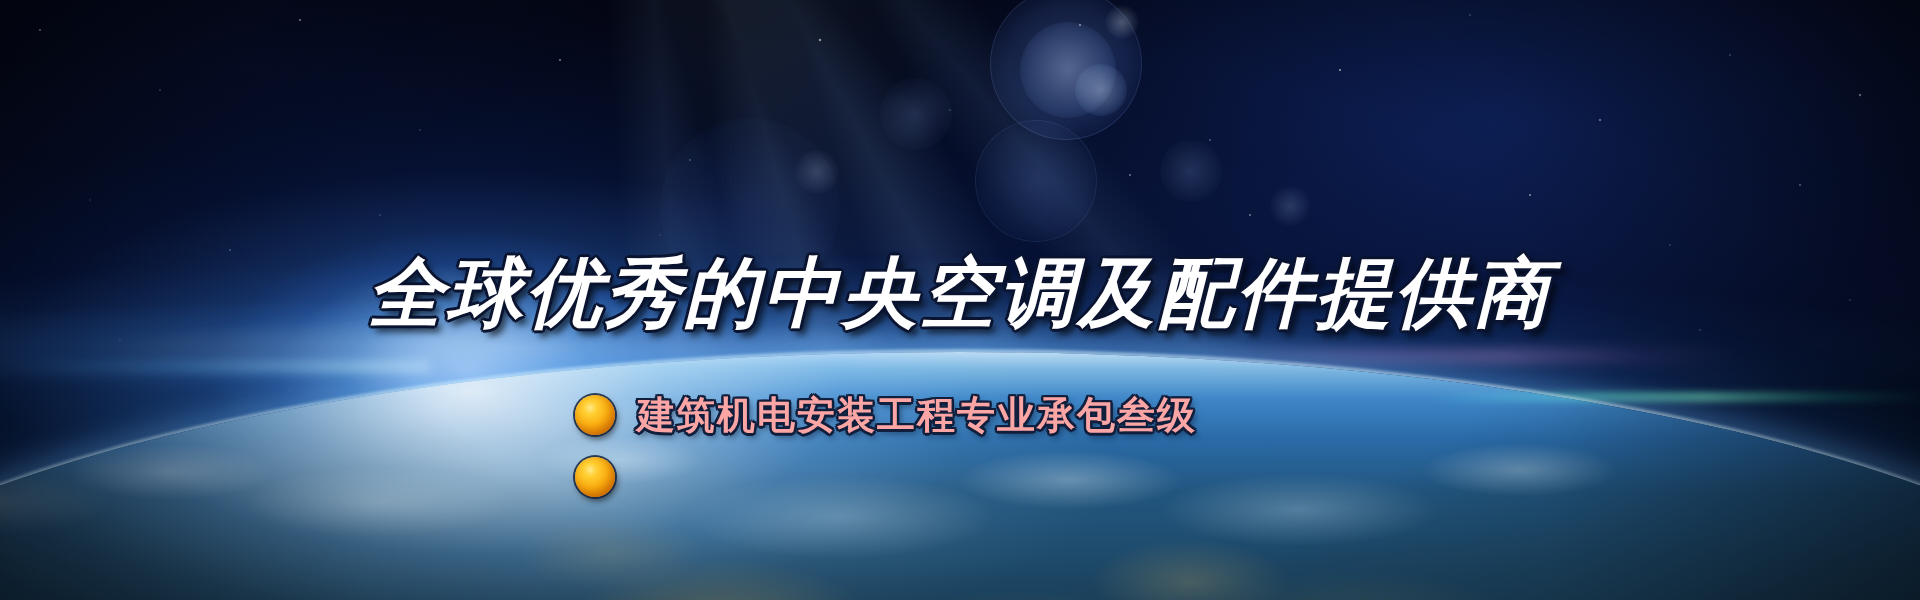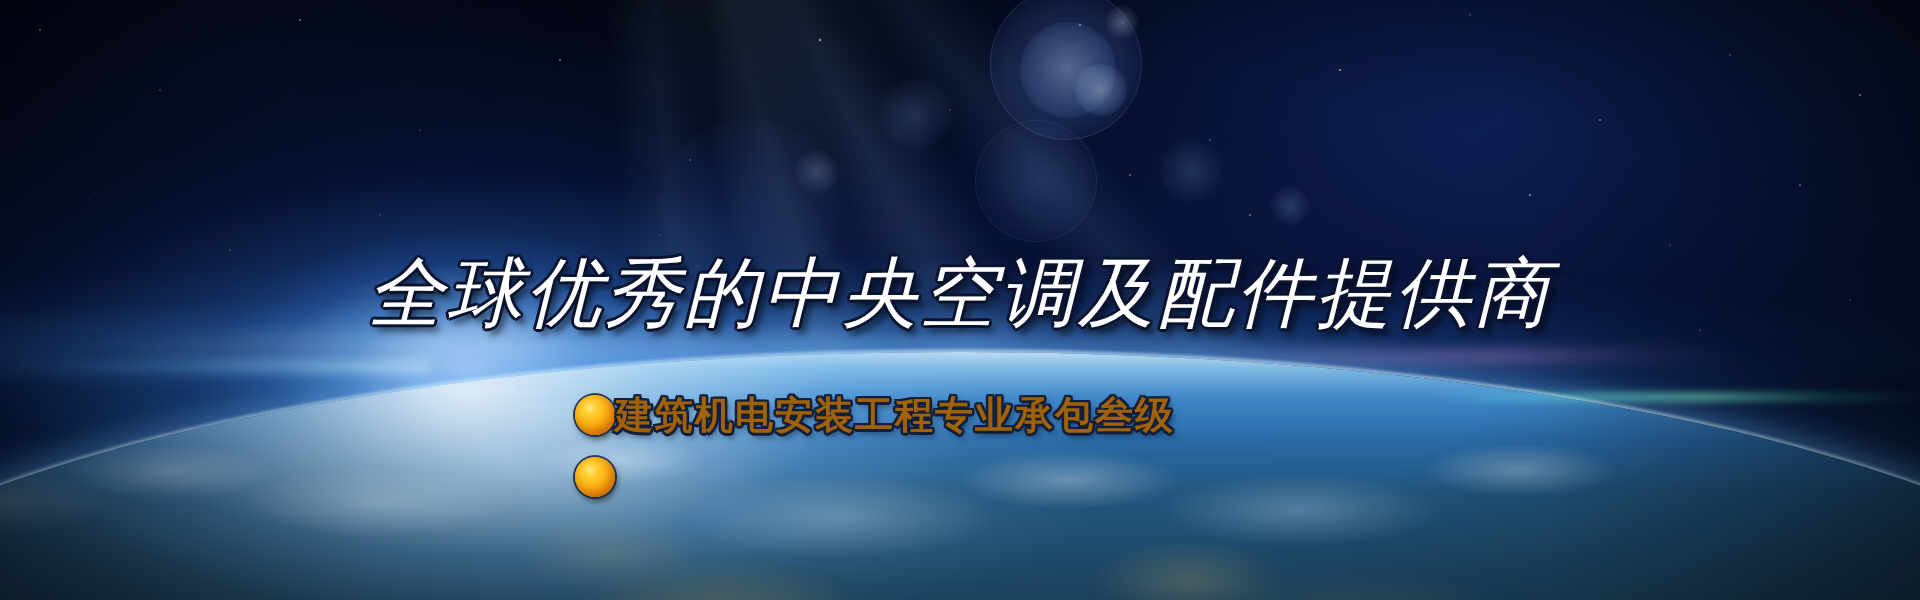--- a/index.html
+++ b/index.html
@@ -177,21 +177,21 @@
     background:radial-gradient(ellipse 1250px 560px at 960px 300px, rgba(0,0,0,0) 46%, rgba(0,0,0,.28) 76%, rgba(0,0,0,.55) 100%);
   }
 
   
   #content{position:absolute;top:0;left:0;width:1920px;height:600px;}
 
   #headline{
     position:absolute;left:0;top:243px;width:1920px;
     text-align:center;
     font-size:76px;
-    font-weight:normal;
+    font-weight:bold;
     font-style:italic;
     letter-spacing:3px;
     color:#ffffff;
     white-space:nowrap;
     text-shadow:
       -2px -2px 0 #0a1430, 2px -2px 0 #0a1430, -2px 2px 0 #0a1430, 2px 2px 0 #0a1430,
       -3px 0 0 #0a1430, 3px 0 0 #0a1430, 0 -3px 0 #0a1430, 0 3px 0 #0a1430,
       5px 6px 7px rgba(0,0,0,.75);
   }
 
@@ -206,24 +206,25 @@
   .bullet-dot{
     width:40px;height:40px;border-radius:50%;
     flex:0 0 40px;
     background:radial-gradient(circle at 38% 32%, #ffe98a 0%, #ffcf33 18%, #fbae10 48%, #ef8c06 72%, #d97306 92%);
     box-shadow:
       0 0 0 2px rgba(22,34,60,.85),
       2px 4px 6px rgba(0,0,0,.55),
       inset -3px -4px 8px rgba(150,70,0,.40);
   }
   .bullet-text{
+    margin-left:22px;
     font-size:38px;
     font-weight:bold;
     letter-spacing:2px;
-    color:#a16207;
+    color:#fca5a5;
     white-space:nowrap;
     text-shadow:
       -2px -2px 0 #111f3c, 2px -2px 0 #111f3c, -2px 2px 0 #111f3c, 2px 2px 0 #111f3c,
       -2.5px 0 0 #111f3c, 2.5px 0 0 #111f3c, 0 -2.5px 0 #111f3c, 0 2.5px 0 #111f3c,
       3px 4px 6px rgba(0,10,30,.6);
   }
 </style>
 </head>
 <body>
 

